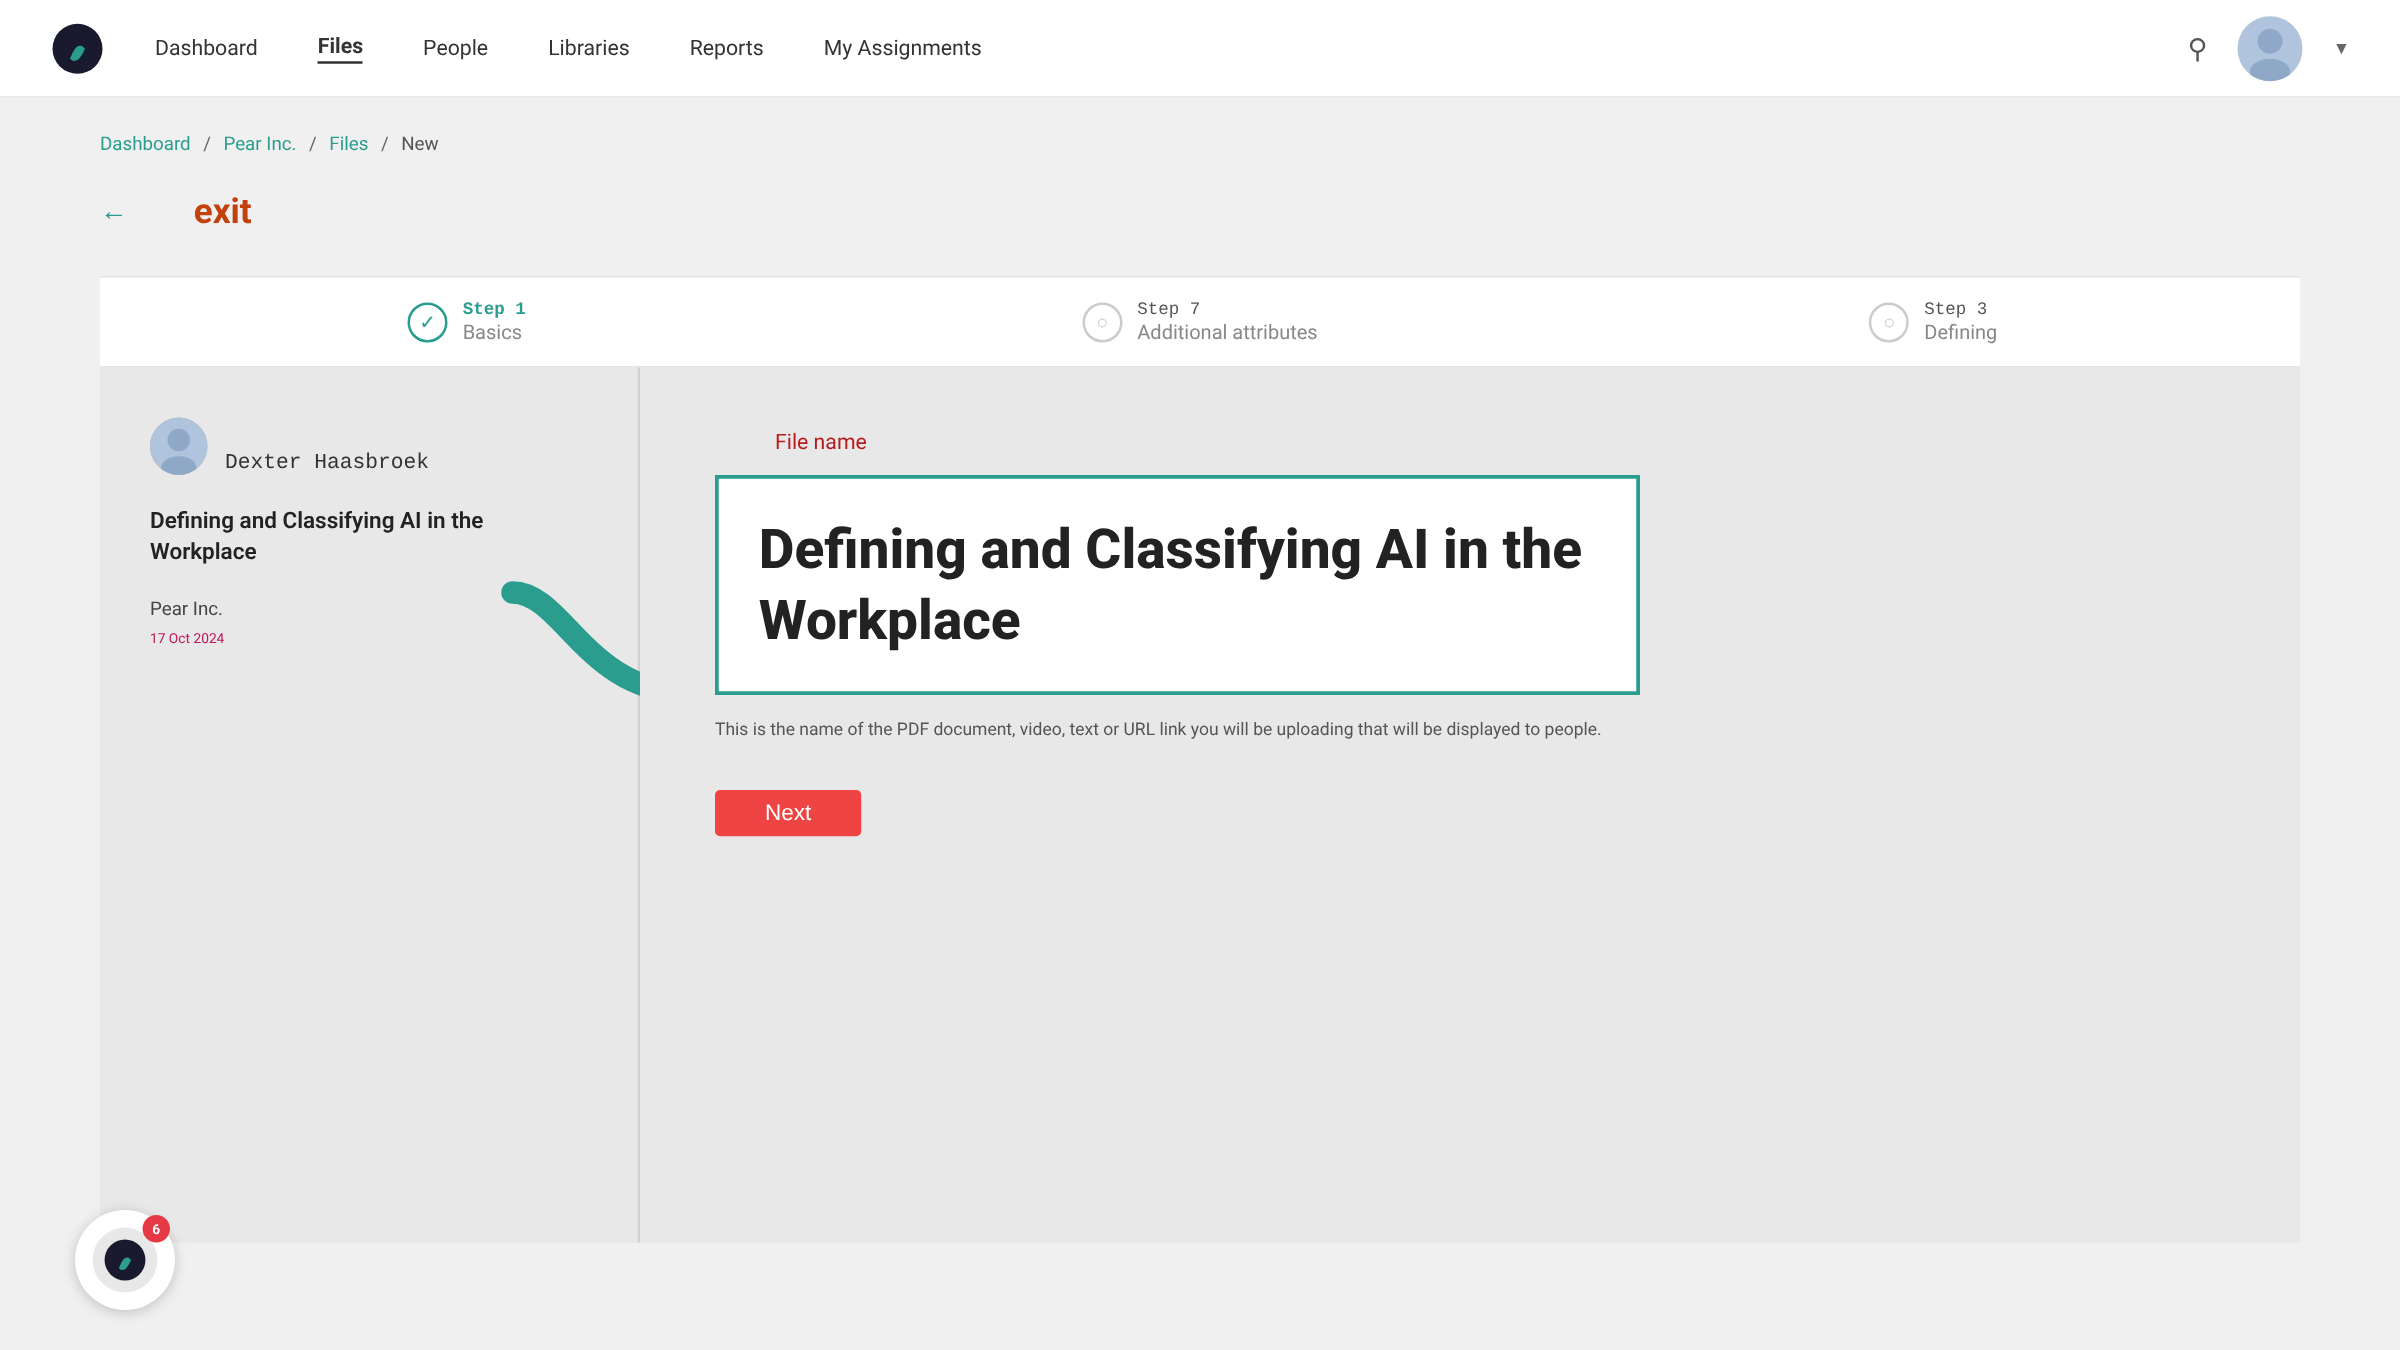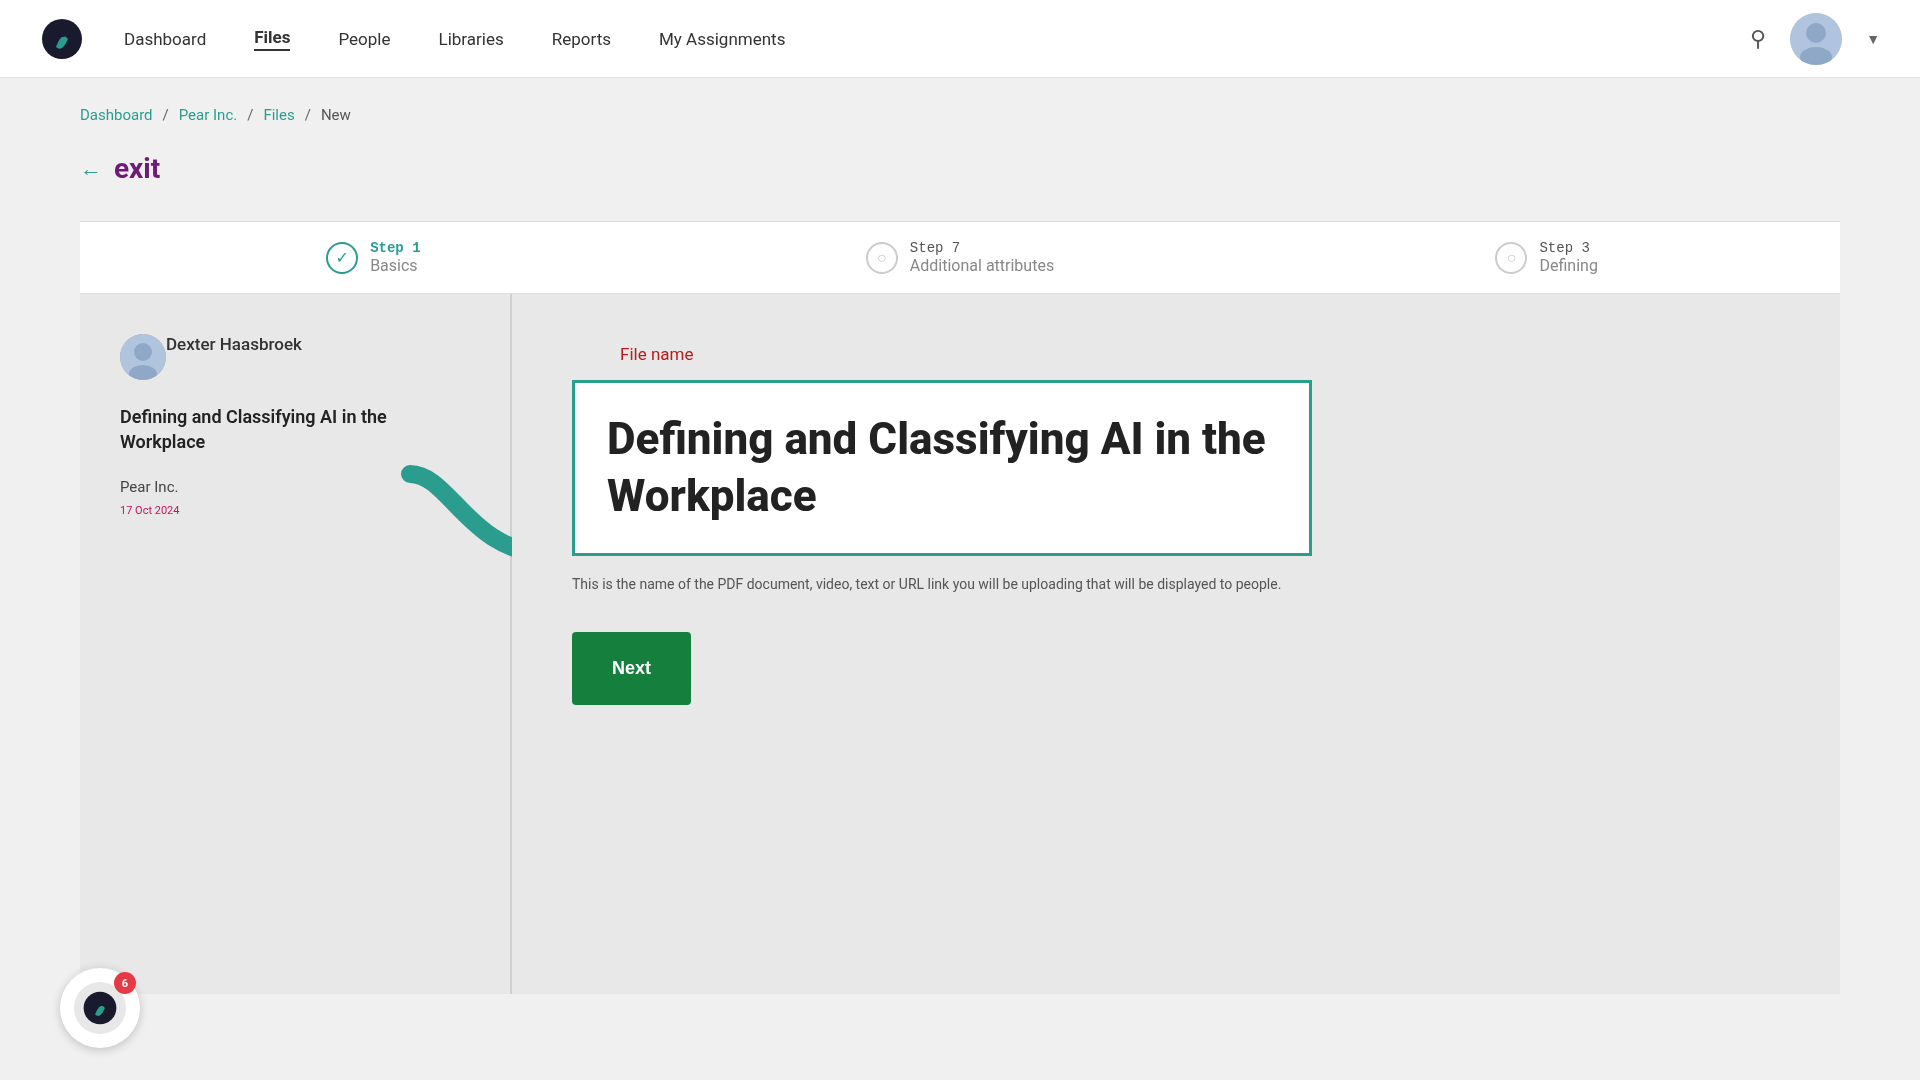--- a/index.html
+++ b/index.html
@@ -106,21 +106,22 @@
       margin-bottom: 36px;
       cursor: pointer;
     }
     .exit-arrow {
       font-size: 22px;
       color: #2a9d8f;
     }
     .exit-text {
       font-size: 28px;
       font-weight: 700;
-      color: #701a75;
+      color: #c2410c;
+      margin-left: 41px;
     }
 
     
     .stepper {
       display: flex;
       align-items: center;
       border-top: 1px solid #ddd;
       border-bottom: 1px solid #ddd;
       padding: 18px 0;
       margin-bottom: 0;
@@ -177,22 +178,24 @@
       padding: 40px 40px;
       position: relative;
     }
     .file-card {
       display: flex;
       flex-direction: column;
       gap: 8px;
     }
     .file-card-user {
       display: flex;
-      align-items: flex-start;
+      align-items: flex-end;
+      gap: 14px;
       margin-bottom: 16px;
+      font-family: Liberation Mono, monospace;
     }
     .user-avatar {
       width: 46px;
       height: 46px;
       border-radius: 50%;
       background: #aaa;
       overflow: hidden;
       display: flex;
       align-items: center;
       justify-content: center;
@@ -250,26 +253,26 @@
       font-weight: 800;
       color: #222;
       line-height: 1.3;
     }
     .field-hint {
       font-size: 14px;
       color: #555;
       margin-bottom: 40px;
     }
     .next-btn {
-      background: #15803d;
+      background: #ef4444;
       color: #fff;
       border: none;
-      padding: 26px 40px;
+      padding: 8px 40px;
       font-size: 18px;
-      font-weight: 700;
+      font-weight: 400;
       cursor: pointer;
       border-radius: 4px;
     }
 
     
     .teal-arrow {
       position: absolute;
       left: 310px;
       top: 160px;
       width: 200px;

